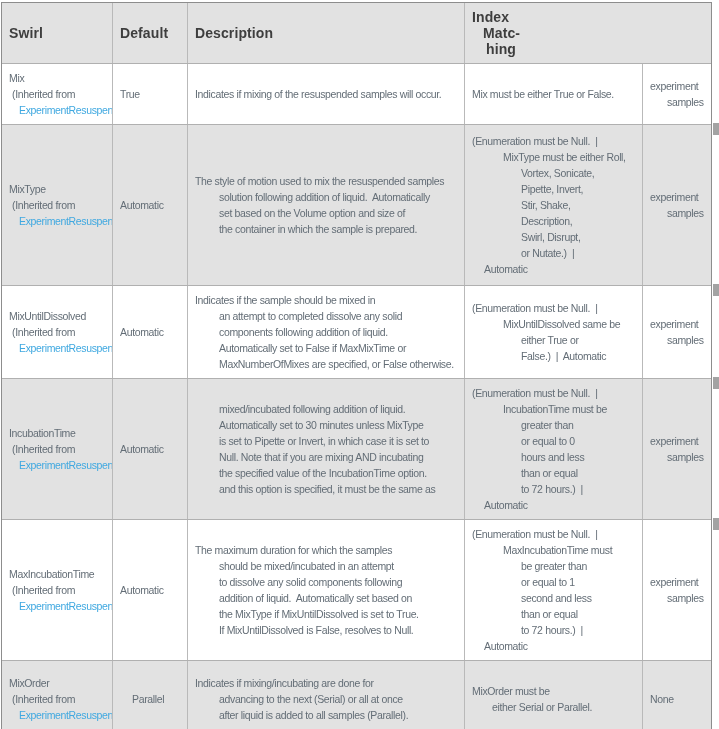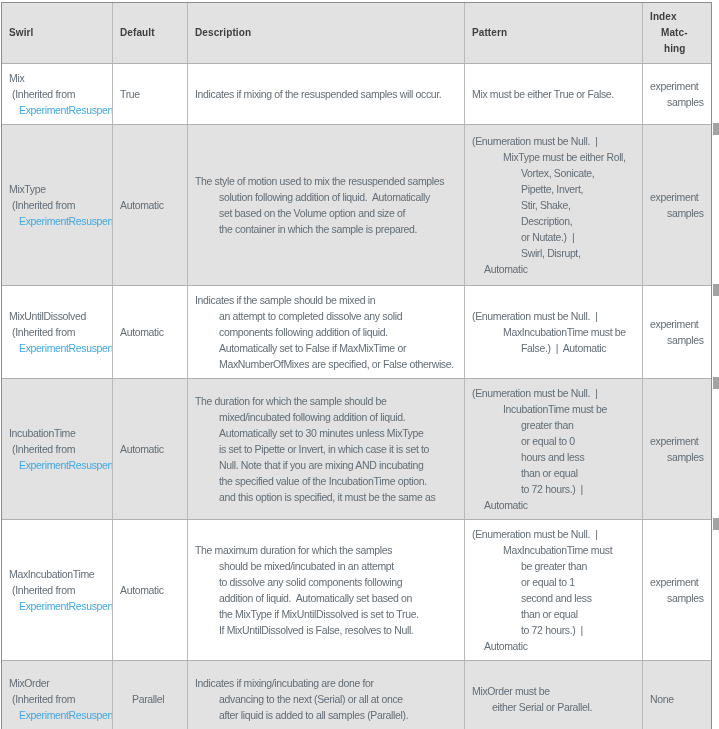--- a/index.html
+++ b/index.html
@@ -40,21 +40,21 @@
   .cell + .cell{border-left:1px solid #b9b9b9;}
   .ln{
     white-space:pre;
     font-size:10.5px;
     letter-spacing:-0.35px;
     line-height:16px;
     color:var(--body-text,#636d76);
   }
   .row.header .ln{
     font-weight:bold;
-    font-size:10px;
+    font-size:14px;
     letter-spacing:0.1px;
     color:var(--header-text,#3e3e3e);
   }
   .ln.link{color:var(--link,#3fa8e0);cursor:pointer;}
   .thumb{
     position:absolute;
     left:713px;width:6px;height:12px;
     background:var(--thumb,#a3a3a3);
   }
 </style>
@@ -67,23 +67,20 @@
         <div class="cell">
           <div class="ln" style="padding-left: 0px;">Swirl</div>
         </div>
         <div class="cell">
           <div class="ln" style="padding-left: 0px;">Default</div>
         </div>
         <div class="cell">
           <div class="ln" style="padding-left: 0px;">Description</div>
         </div>
         <div class="cell">
-          <div class="ln" style="padding-left: 0px;">Pattern</div>
-        </div>
-        <div class="cell">
           <div class="ln" style="padding-left: 0px;">Index</div>
           <div class="ln" style="padding-left: 11px;">Matc-</div>
           <div class="ln" style="padding-left: 14px;">hing</div>
         </div>
       </div>
   <div class="row">
     <div class="cell">
           <div class="ln" style="padding-left: 0px;">Mix</div>
           <div class="ln" style="padding-left: 3px;">(Inherited from</div>
           <div class="ln link" style="padding-left: 10px;">ExperimentResuspend</div>
@@ -117,22 +114,22 @@
           <div class="ln" style="padding-left: 24px;">set based on the Volume option and size of</div>
           <div class="ln" style="padding-left: 24px;">the container in which the sample is prepared.</div>
         </div>
     <div class="cell">
           <div class="ln" style="padding-left: 0px;">(Enumeration must be Null.  |</div>
           <div class="ln" style="padding-left: 31px;">MixType must be either Roll,</div>
           <div class="ln" style="padding-left: 49px;">Vortex, Sonicate,</div>
           <div class="ln" style="padding-left: 49px;">Pipette, Invert,</div>
           <div class="ln" style="padding-left: 49px;">Stir, Shake,</div>
           <div class="ln" style="padding-left: 49px;">Description,</div>
+          <div class="ln" style="padding-left: 49px;">Swirl, Disrupt,</div>
           <div class="ln" style="padding-left: 49px;">or Nutate.)  |</div>
-          <div class="ln" style="padding-left: 49px;">Swirl, Disrupt,</div>
           <div class="ln" style="padding-left: 12px;">Automatic</div>
         </div>
     <div class="cell">
           <div class="ln" style="padding-left: 0px;">experiment</div>
           <div class="ln" style="padding-left: 17px;">samples</div>
         </div>
   </div>
       <div class="row">
     <div class="cell">
           <div class="ln" style="padding-left: 0px;">MixUntilDissolved</div>
@@ -144,39 +141,39 @@
         </div>
     <div class="cell">
           <div class="ln" style="padding-left: 0px;">Indicates if the sample should be mixed in</div>
           <div class="ln" style="padding-left: 24px;">an attempt to completed dissolve any solid</div>
           <div class="ln" style="padding-left: 24px;">components following addition of liquid.</div>
           <div class="ln" style="padding-left: 24px;">Automatically set to False if MaxMixTime or</div>
           <div class="ln" style="padding-left: 24px;">MaxNumberOfMixes are specified, or False otherwise.</div>
         </div>
     <div class="cell">
           <div class="ln" style="padding-left: 0px;">(Enumeration must be Null.  |</div>
-          <div class="ln" style="padding-left: 31px;">MaxIncubationTime must be</div>
+          <div class="ln" style="padding-left: 31px;">MixUntilDissolved same be</div>
+          <div class="ln" style="padding-left: 49px;">either True or</div>
           <div class="ln" style="padding-left: 49px;">False.)  |  Automatic</div>
         </div>
     <div class="cell">
           <div class="ln" style="padding-left: 0px;">experiment</div>
           <div class="ln" style="padding-left: 17px;">samples</div>
         </div>
   </div>
       <div class="row shaded">
     <div class="cell">
           <div class="ln" style="padding-left: 0px;">IncubationTime</div>
           <div class="ln" style="padding-left: 3px;">(Inherited from</div>
           <div class="ln link" style="padding-left: 10px;">ExperimentResuspend</div>
         </div>
     <div class="cell">
           <div class="ln" style="padding-left: 0px;">Automatic</div>
         </div>
     <div class="cell">
-          <div class="ln" style="padding-left: 0px;">The duration for which the sample should be</div>
           <div class="ln" style="padding-left: 24px;">mixed/incubated following addition of liquid.</div>
           <div class="ln" style="padding-left: 24px;">Automatically set to 30 minutes unless MixType</div>
           <div class="ln" style="padding-left: 24px;">is set to Pipette or Invert, in which case it is set to</div>
           <div class="ln" style="padding-left: 24px;">Null. Note that if you are mixing AND incubating</div>
           <div class="ln" style="padding-left: 24px;">the specified value of the IncubationTime option.</div>
           <div class="ln" style="padding-left: 24px;">and this option is specified, it must be the same as</div>
         </div>
     <div class="cell">
           <div class="ln" style="padding-left: 0px;">(Enumeration must be Null.  |</div>
           <div class="ln" style="padding-left: 31px;">IncubationTime must be</div>

